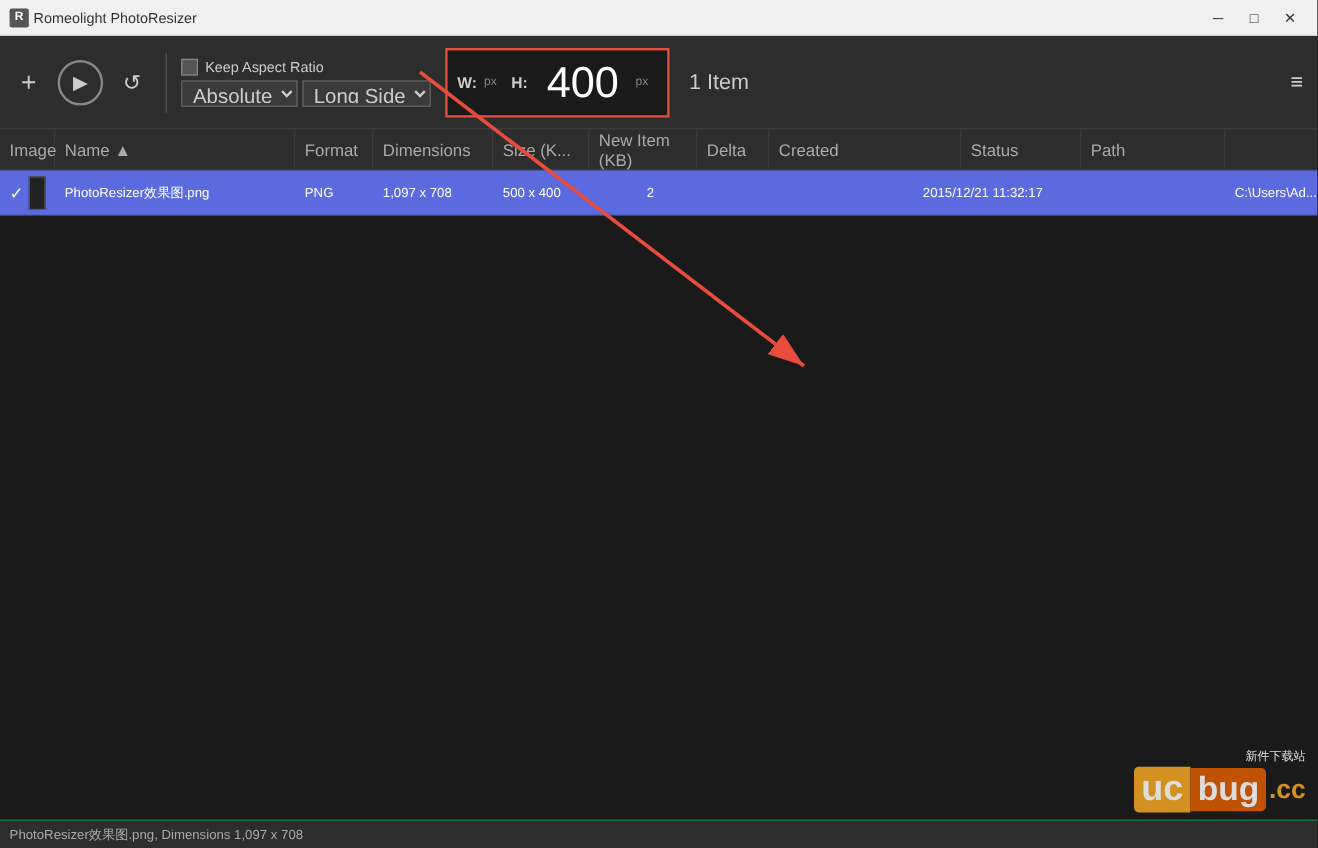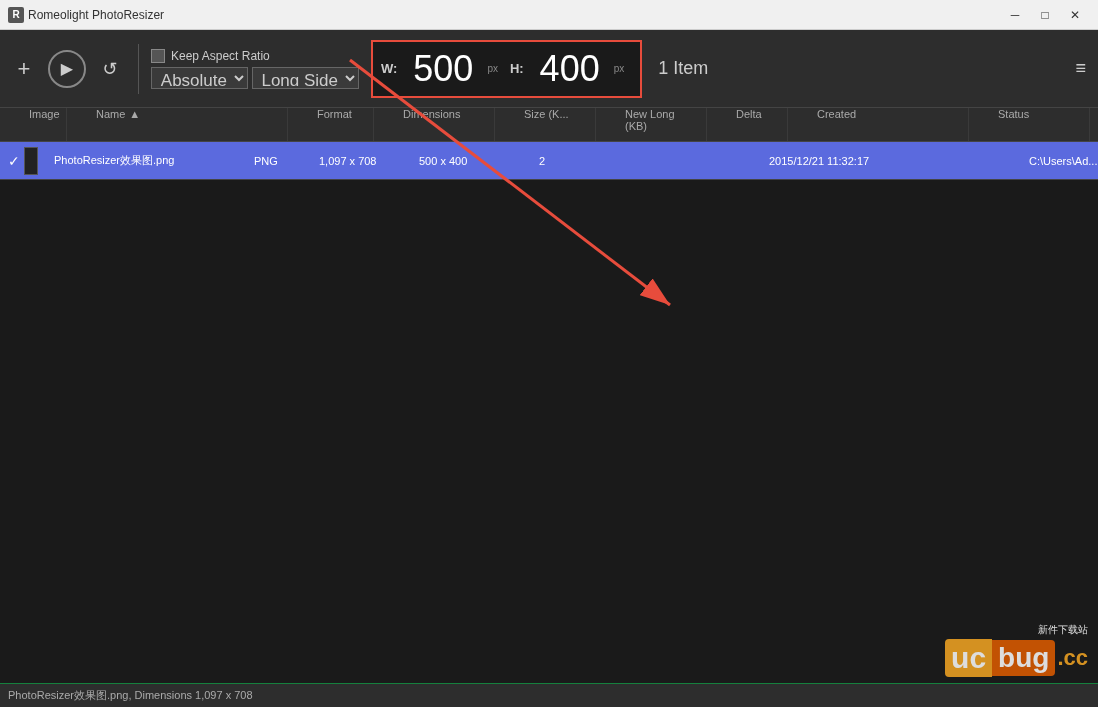--- a/index.html
+++ b/index.html
@@ -193,29 +193,28 @@
     .table-header {
       height: 34px;
       background: #2d2d2d;
       display: flex;
       align-items: center;
       border-bottom: 1px solid #444;
       padding: 0;
     }
     .th {
       color: #aaa;
-      font-size: 11px;
+      font-size: 14px;
       font-weight: normal;
       padding: 0 8px;
       height: 100%;
       display: flex;
-      align-items: flex-start;
+      align-items: center;
       border-right: 1px solid #3a3a3a;
       flex-shrink: 0;
-      margin-left: 21px;
     }
     .th-sortable {
       cursor: pointer;
     }
 
     
     .col-image { width: 46px; }
     .col-name { width: 200px; }
     .col-format { width: 65px; }
     .col-dimensions { width: 100px; }
@@ -377,21 +376,20 @@
           <option>Absolute</option>
         </select>
         <select class="dropdown-select">
           <option>Long Side</option>
         </select>
       </div>
     </div>
 
     <div class="dimension-area">
       <span class="dim-label">W:</span>
-      <input class="dim-input" value="500" style="width: 80px;">
       <span class="dim-unit">px</span>
       <span class="dim-label">H:</span>
       <input class="dim-input" value="400" style="width: 80px;">
       <span class="dim-unit">px</span>
     </div>
 
     <span class="item-count">1 Item</span>
 
     <span class="menu-icon">≡</span>
   </div>
@@ -407,21 +405,21 @@
     <div class="th col-format">
       <span>Format</span>
     </div>
     <div class="th col-dimensions">
       <span>Dimensions</span>
     </div>
     <div class="th col-size">
       <span>Size (K...</span>
     </div>
     <div class="th col-newsize">
-      <span>New Long (KB)</span>
+      <span>New Item (KB)</span>
     </div>
     <div class="th col-delta">
       <span>Delta</span>
     </div>
     <div class="th col-created">
       <span>Created</span>
     </div>
     <div class="th col-status">
       <span>Status</span>
     </div>

